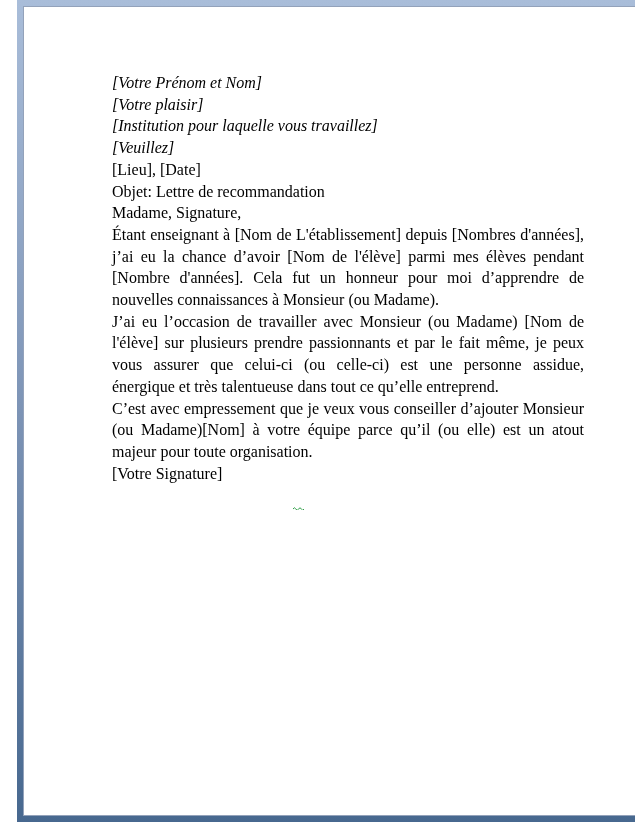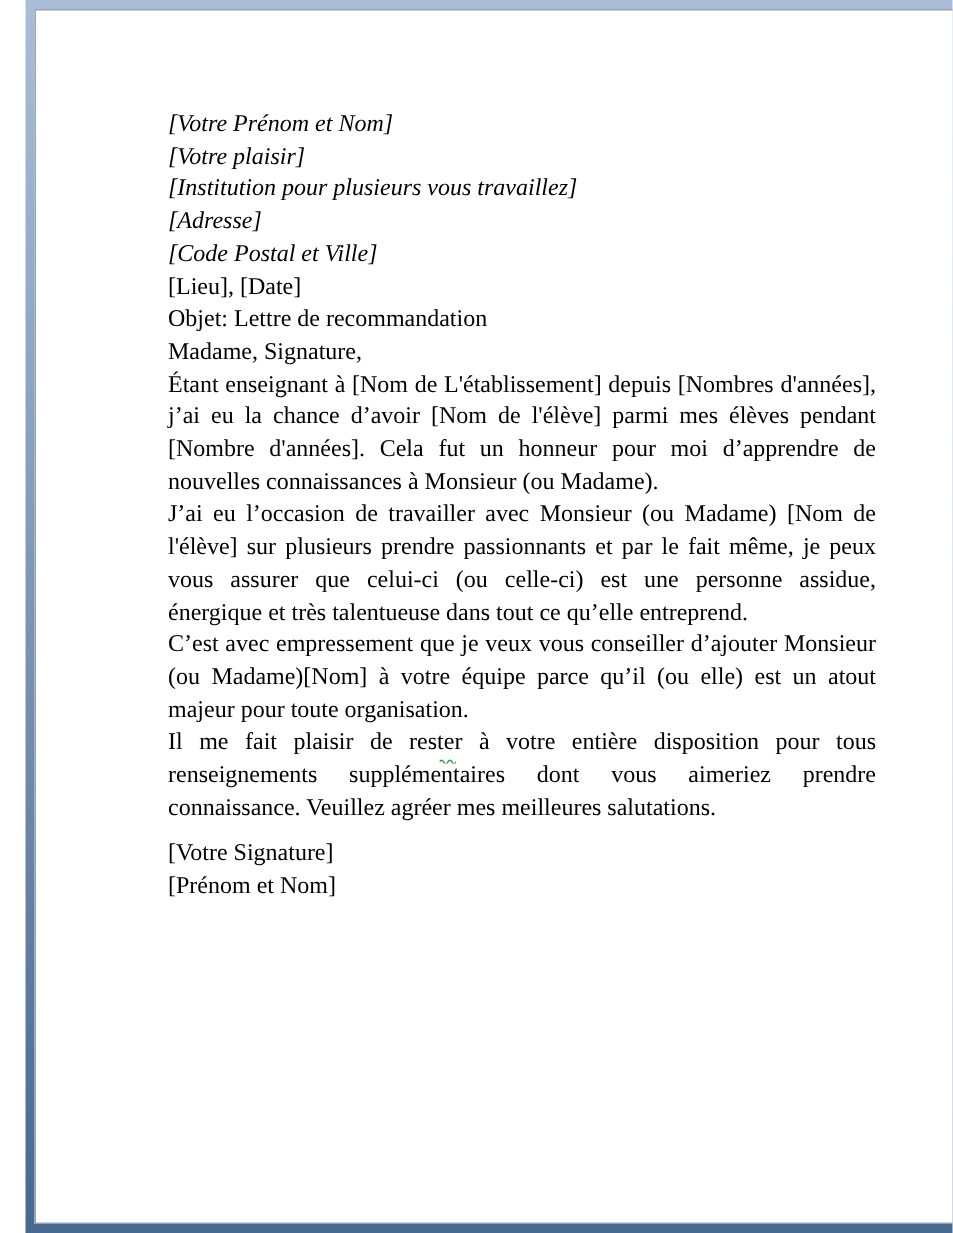--- a/index.html
+++ b/index.html
@@ -55,42 +55,39 @@
 </style>
 </head>
 <body>
 
 <div class="page-frame">
   <div class="page">
 
     <div class="sender-block">
       <p>[Votre Prénom et Nom]</p>
       <p>[Votre plaisir]</p>
-      <p>[Institution pour plusieurs vous travaillez]</p>
-      <p>[Adresse]</p>
-      <p>[Code Postal et Ville]</p>
+      <p>[Institution pour laquelle vous travaillez]</p>
+      <p>[Veuillez]</p>
     </div>
 
     <p class="right date-line">[Lieu], [Date]</p>
 
     <p class="subject-line">Objet: Lettre de recommandation</p>
 
     <p class="salutation">Madame, Signature,</p>
 
     <p class="body-par">Étant enseignant à [Nom de L'établissement] depuis [Nombres d'années], j’ai eu la chance d’avoir [Nom de l'élève] parmi mes élèves pendant [Nombre d'années]. Cela fut un honneur pour moi d’apprendre de nouvelles connaissances à Monsieur (ou Madame).</p>
 
     <p class="body-par">J’ai eu l’occasion de travailler avec Monsieur (ou Madame) [Nom de l'élève] sur plusieurs prendre passionnants et par le fait même, je peux vous assurer que celui-ci (ou celle-ci) est une personne assidue, énergique et très talentueuse dans tout ce qu’elle entreprend.</p>
 
     <p class="body-par">C’est avec empressement que je veux vous conseiller d’ajouter Monsieur (ou Madame)[Nom] à votre équipe parce qu’il (ou elle) est un atout majeur pour toute organisation.</p>
 
-    <p class="body-par last">Il me fait plaisir de rester à votre entière disposition pour tous renseignements supplémentaires dont vous aimeriez prendre connaissance. Veuillez agréer mes meilleures salutations.</p>
 
     <p class="right signature-line">[Votre Signature]</p>
 
-    <p class="right">[Prénom et Nom]</p>
 
     <span class="squiggle">
       <svg width="11" height="4" viewBox="0 0 11 4" xmlns="http://www.w3.org/2000/svg">
         <path d="M0,3 Q1.4,0.5 2.8,3 T5.6,3 T8.4,3 T11,3" fill="none" stroke="#2e9e46" stroke-width="1"></path>
       </svg>
     </span>
 
   </div>
 </div>
 

